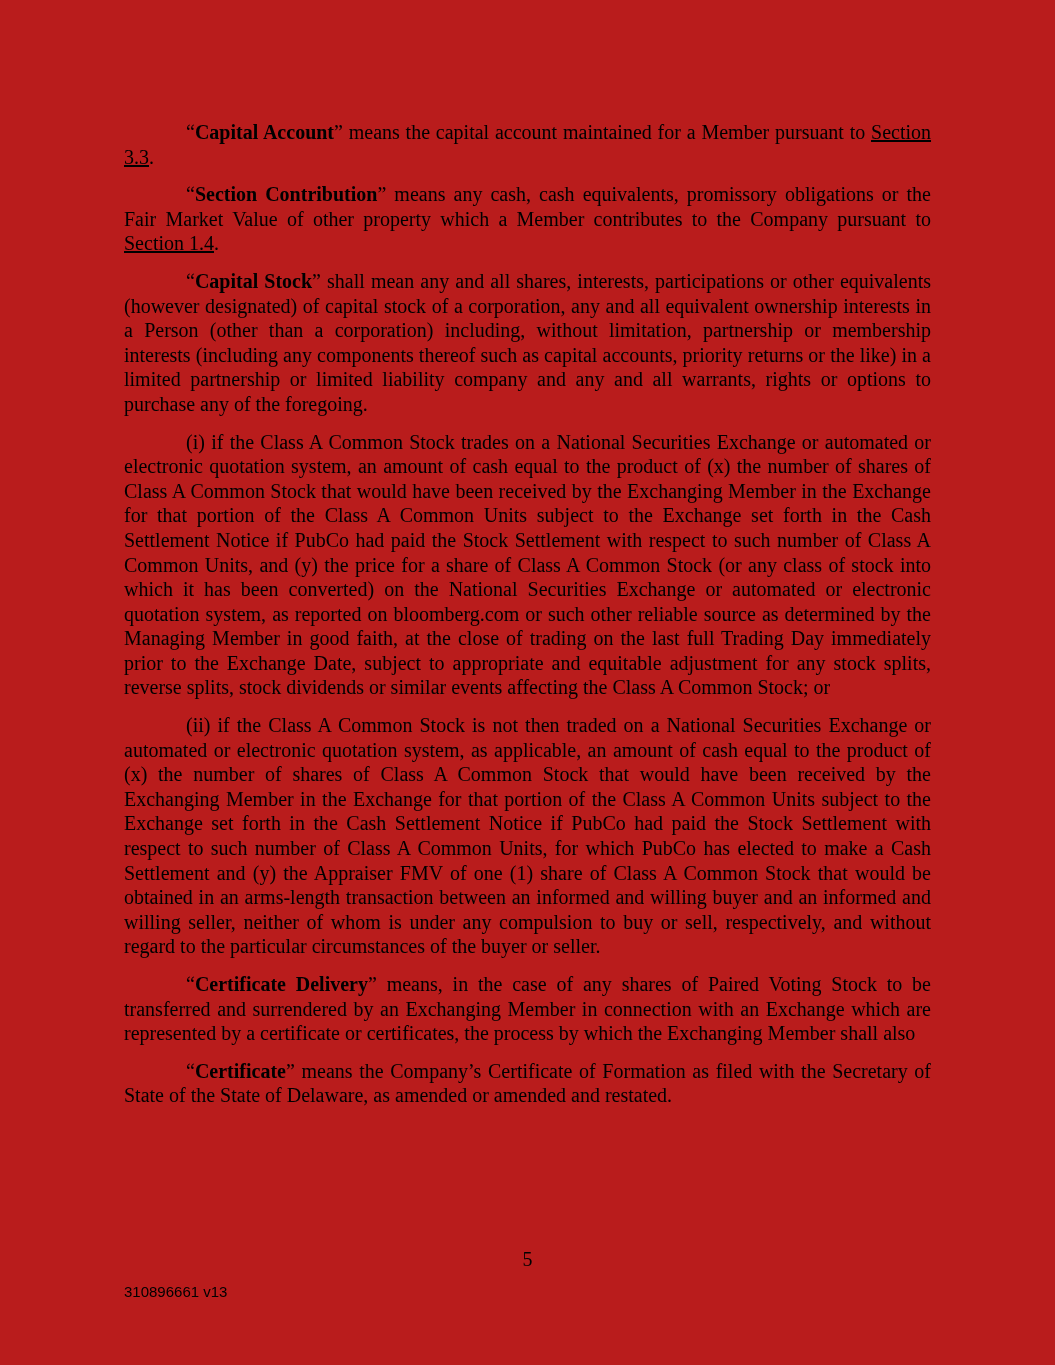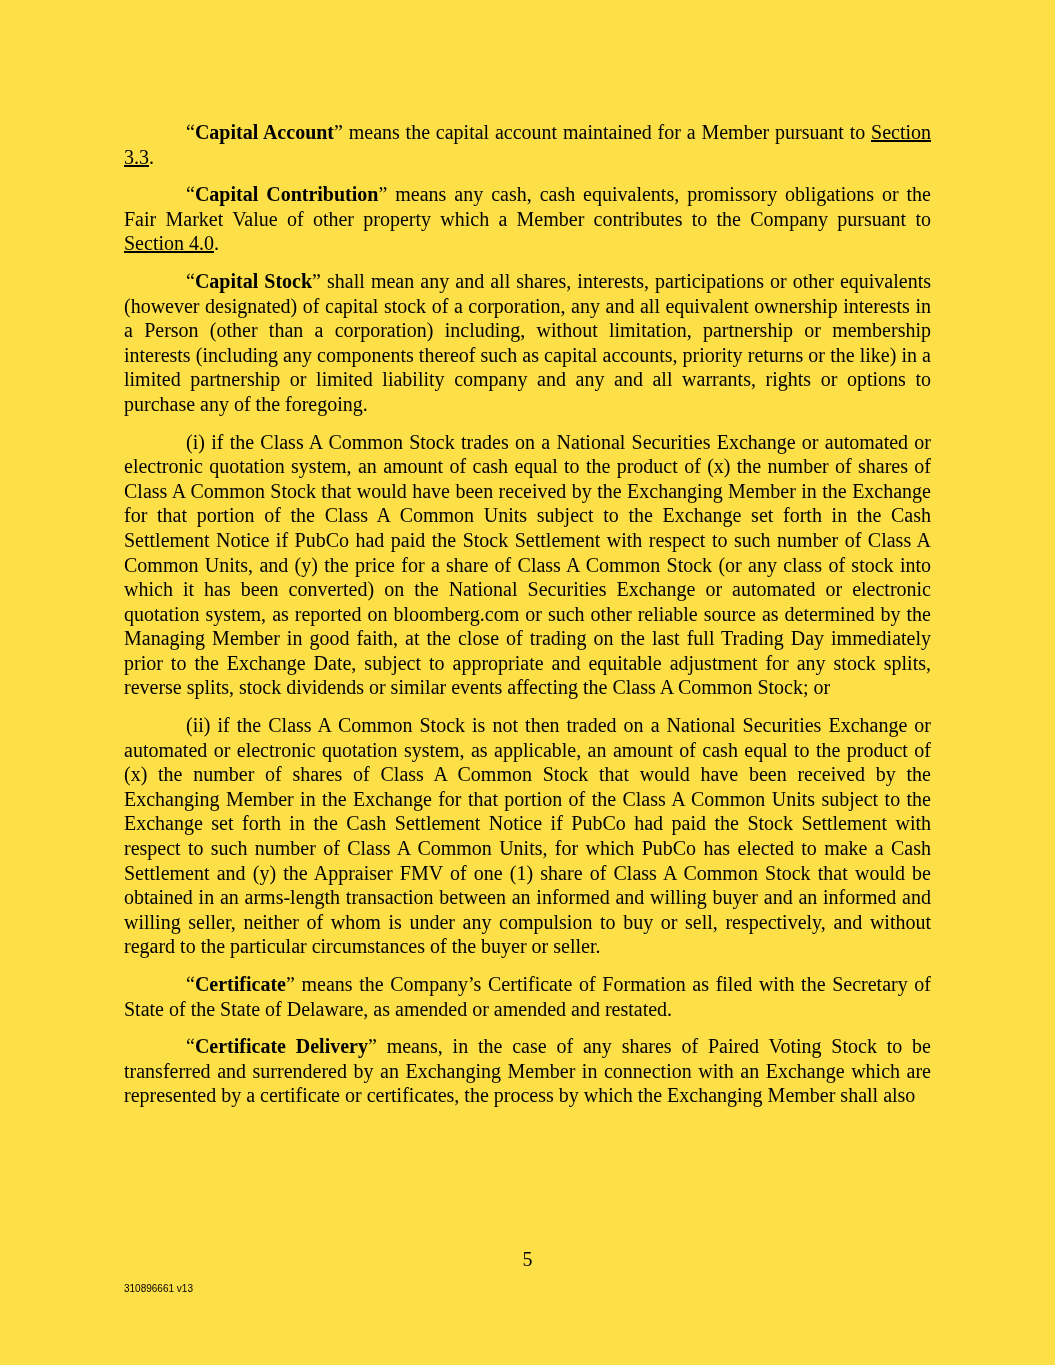--- a/index.html
+++ b/index.html
@@ -4,21 +4,21 @@
 <style>
   html, body {
     margin: 0;
     padding: 0;
     background: #ffffff;
   }
   .page {
     position: relative;
     width: 1055px;
     height: 1365px;
-    background: #fde047;
+    background: #b91c1c;
     color: #000000;
     font-family: "Liberation Serif", "DejaVu Serif", serif;
     overflow: hidden;
   }
   .content {
     position: absolute;
     left: 124px;
     top: 120px;
     width: 807px;
   }
@@ -36,32 +36,32 @@
     left: 0;
     top: 1248px;
     width: 100%;
     text-align: center;
     font-size: 20px;
   }
   .footer-left {
     position: absolute;
     left: 124px;
     top: 1283px;
-    font-size: 10px;
+    font-size: 15px;
     font-family: "Liberation Sans", sans-serif;
   }
 </style>
 </head>
 <body>
 
 <div class="page">
   <div class="content">
       <p><span>“</span><span class="seg-bold">Capital Account</span><span>” means the capital account maintained for a Member pursuant to </span><span class="seg-underline">Section 3.3</span><span>.</span></p>
-      <p><span>“</span><span class="seg-bold">Capital Contribution</span><span>” means any cash, cash equivalents, promissory obligations or the Fair Market Value of other property which a Member contributes to the Company pursuant to </span><span class="seg-underline">Section 4.0</span><span>.</span></p>
+      <p><span>“</span><span class="seg-bold">Section Contribution</span><span>” means any cash, cash equivalents, promissory obligations or the Fair Market Value of other property which a Member contributes to the Company pursuant to </span><span class="seg-underline">Section 1.4</span><span>.</span></p>
       <p><span>“</span><span class="seg-bold">Capital Stock</span><span>” shall mean any and all shares, interests, participations or other equivalents (however designated) of capital stock of a corporation, any and all equivalent ownership interests in a Person (other than a corporation) including, without limitation, partnership or membership interests (including any components thereof such as capital accounts, priority returns or the like) in a limited partnership or limited liability company and any and all warrants, rights or options to purchase any of the foregoing.</span></p>
       <p><span>(i) if the Class A Common Stock trades on a National Securities Exchange or automated or electronic quotation system, an amount of cash equal to the product of (x) the number of shares of Class A Common Stock that would have been received by the Exchanging Member in the Exchange for that portion of the Class A Common Units subject to the Exchange set forth in the Cash Settlement Notice if PubCo had paid the Stock Settlement with respect to such number of Class A Common Units, and (y) the price for a share of Class A Common Stock (or any class of stock into which it has been converted) on the National Securities Exchange or automated or electronic quotation system, as reported on bloomberg.com or such other reliable source as determined by the Managing Member in good faith, at the close of trading on the last full Trading Day immediately prior to the Exchange Date, subject to appropriate and equitable adjustment for any stock splits, reverse splits, stock dividends or similar events affecting the Class A Common Stock; or</span></p>
       <p><span>(ii) if the Class A Common Stock is not then traded on a National Securities Exchange or automated or electronic quotation system, as applicable, an amount of cash equal to the product of (x) the number of shares of Class A Common Stock that would have been received by the Exchanging Member in the Exchange for that portion of the Class A Common Units subject to the Exchange set forth in the Cash Settlement Notice if PubCo had paid the Stock Settlement with respect to such number of Class A Common Units, for which PubCo has elected to make a Cash Settlement and (y) the Appraiser FMV of one (1) share of Class A Common Stock that would be obtained in an arms-length transaction between an informed and willing buyer and an informed and willing seller, neither of whom is under any compulsion to buy or sell, respectively, and without regard to the particular circumstances of the buyer or seller.</span></p>
+      <p><span>“</span><span class="seg-bold">Certificate Delivery</span><span>” means, in the case of any shares of Paired Voting Stock to be transferred and surrendered by an Exchanging Member in connection with an Exchange which are represented by a certificate or certificates, the process by which the Exchanging Member shall also</span></p>
       <p><span>“</span><span class="seg-bold">Certificate</span><span>” means the Company’s Certificate of Formation as filed with the Secretary of State of the State of Delaware, as amended or amended and restated.</span></p>
-      <p><span>“</span><span class="seg-bold">Certificate Delivery</span><span>” means, in the case of any shares of Paired Voting Stock to be transferred and surrendered by an Exchanging Member in connection with an Exchange which are represented by a certificate or certificates, the process by which the Exchanging Member shall also</span></p>
     </div>
   <div class="page-number">5</div>
   <div class="footer-left">310896661 v13</div>
 </div>
 
 </body></html>

